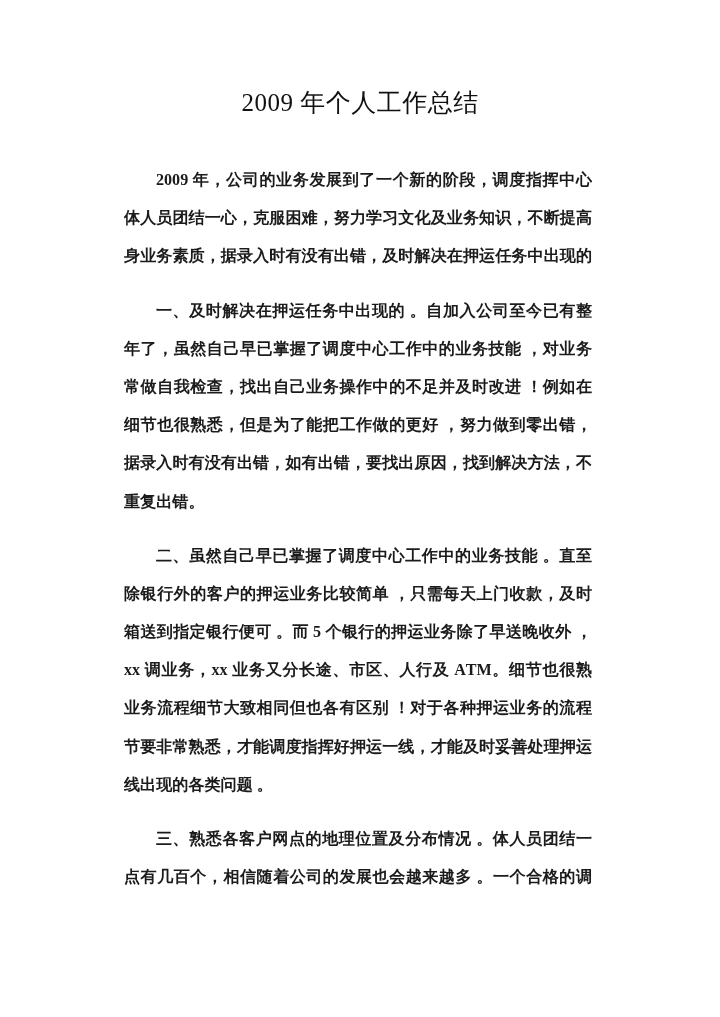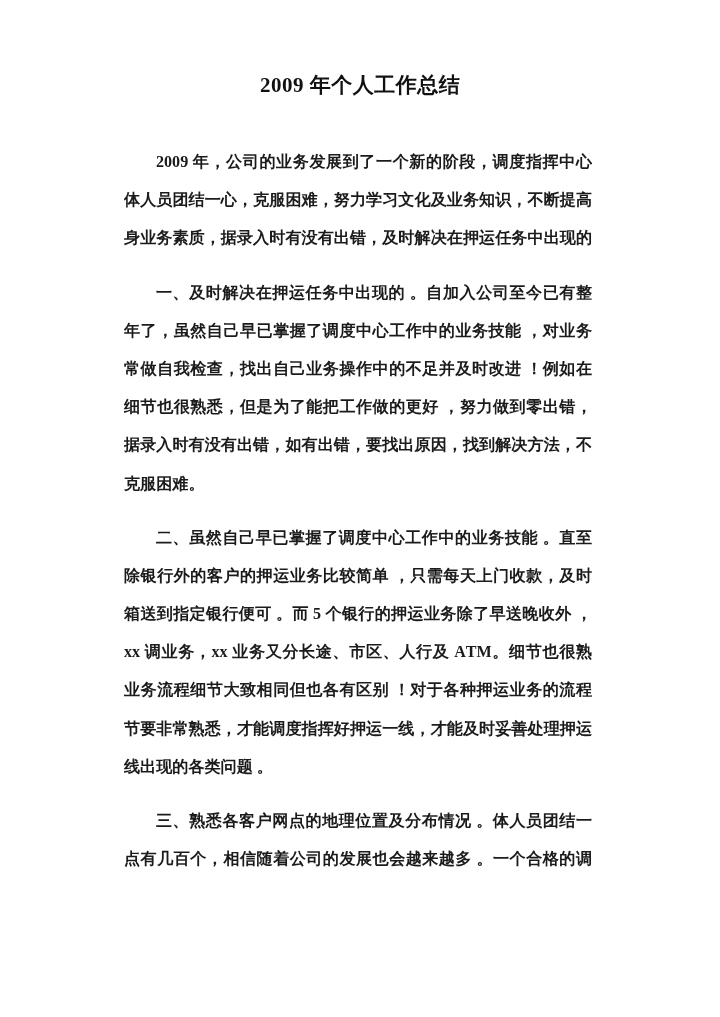--- a/index.html
+++ b/index.html
@@ -11,25 +11,25 @@
     position: relative;
     width: 720px;
     height: 1017px;
     background: #ffffff;
     overflow: hidden;
     font-family: "Liberation Serif", "DejaVu Serif", serif;
     color: #1b1b1b;
   }
   .doc-title {
     margin: 0;
-    padding-top: 72px;
+    padding-top: 90px;
     text-align: center;
-    font-size: 21px;
+    font-size: 25px;
     line-height: 26px;
-    font-weight: bold;
+    font-weight: normal;
     color: #111111;
     letter-spacing: 0.5px;
   }
   .doc-body {
     width: 500px;
     margin: 45px 0 0 108px;
   }
   .para {
     margin: 16px;
     padding: 0;
@@ -65,21 +65,21 @@
       <div class="line">体人员团结一心，克服困难，努力学习文化及业务知识，不断提高自</div>
       <div class="line">身业务素质，据录入时有没有出错，及时解决在押运任务中出现的</div>
     </div>
 
     <div class="para">
       <div class="line indent">一、及时解决在押运任务中出现的 。自加入公司至今已有整整两</div>
       <div class="line">年了，虽然自己早已掌握了调度中心工作中的业务技能 ，对业务操作</div>
       <div class="line">常做自我检查，找出自己业务操作中的不足并及时改进 ！例如在做数</div>
       <div class="line">细节也很熟悉，但是为了能把工作做的更好 ，努力做到零出错，我经</div>
       <div class="line">据录入时有没有出错，如有出错，要找出原因，找到解决方法，不再</div>
-      <div class="line end">克服困难。</div>
+      <div class="line end">重复出错。</div>
     </div>
 
     <div class="para">
       <div class="line indent">二、虽然自己早已掌握了调度中心工作中的业务技能 。直至今</div>
       <div class="line">除银行外的客户的押运业务比较简单 ，只需每天上门收款，及时把钱</div>
       <div class="line">箱送到指定银行便可 。而 5 个银行的押运业务除了早送晚收外 ，还有</div>
       <div class="line">xx 调业务，xx 业务又分长途、市区、人行及 ATM。细节也很熟悉</div>
       <div class="line">业务流程细节大致相同但也各有区别 ！对于各种押运业务的流程和细</div>
       <div class="line">节要非常熟悉，才能调度指挥好押运一线，才能及时妥善处理押运一</div>
       <div class="line end">线出现的各类问题 。</div>

